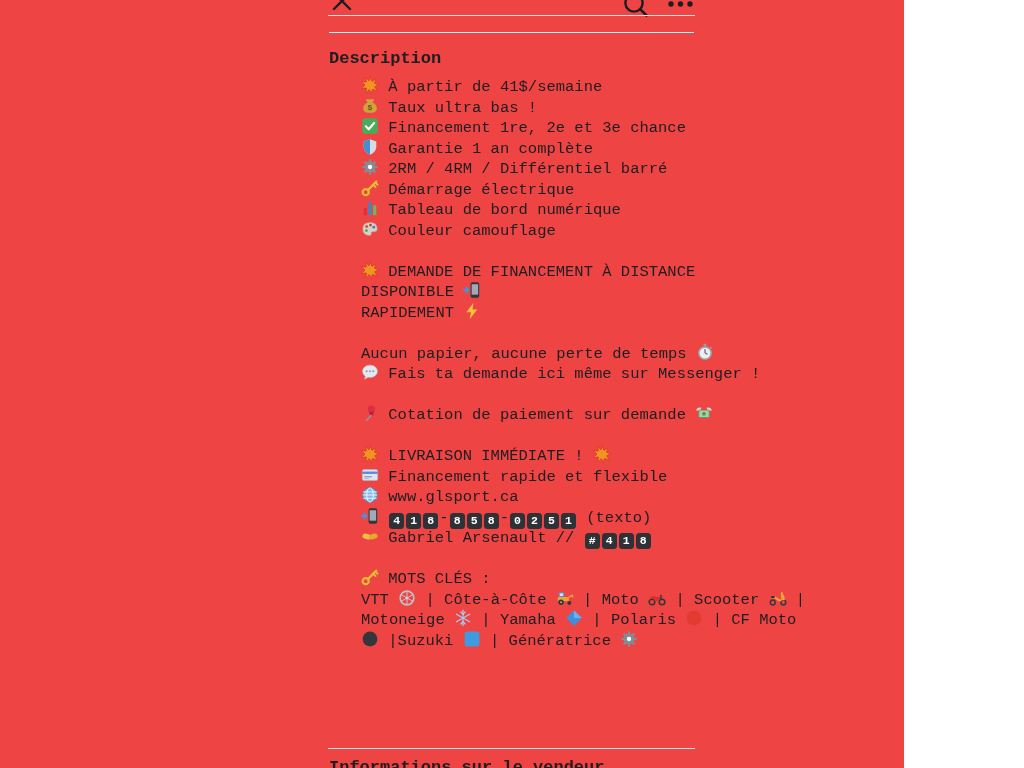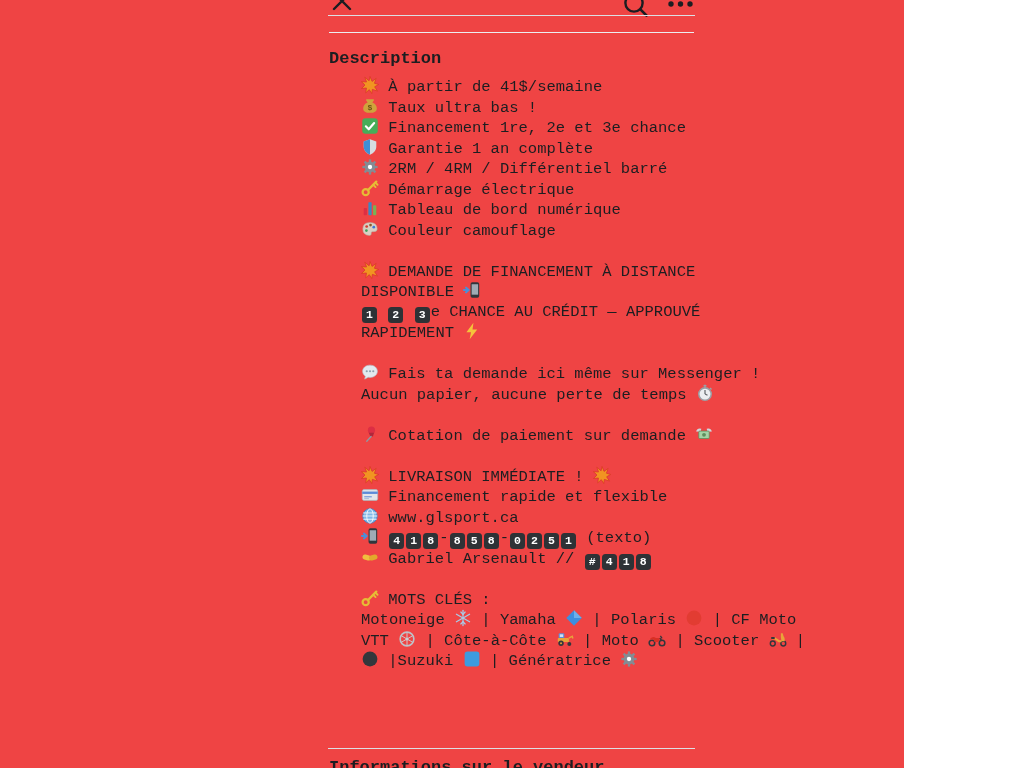--- a/index.html
+++ b/index.html
@@ -105,39 +105,38 @@
           </svg></span> Couleur camouflage</div>
       <div class="line">&nbsp;</div>
       <div class="line"><span class="emoji"><svg viewBox="0 0 20 20">
             <polygon points="10,0.5 12.3,6 16.8,2.6 15,8.1 19.7,9.4 15.2,12 18.4,16.8 12.6,14.9 12,19.6 9.2,15.2 5.2,18.8 6,13.4 0.5,13.9 4.4,10.1 0.4,6.2 6.1,6.6 4.2,1.3 9,5.3" fill="#f19422" stroke="#dd3b2a" stroke-width="1"></polygon>
           </svg></span> DEMANDE DE FINANCEMENT À DISTANCE</div>
       <div class="line">DISPONIBLE <span class="emoji"><svg viewBox="0 0 20 20">
             <rect x="8.4" y="1.4" width="9.6" height="17.2" rx="2" fill="#31363c"></rect>
             <rect x="9.6" y="3.6" width="7.2" height="11.6" fill="#9fabb5"></rect>
             <path d="M0.8,10 H5.6 M3.2,7.2 L6.4,10 L3.2,12.8" stroke="#4a90d9" stroke-width="2" fill="none" stroke-linecap="round" stroke-linejoin="round"></path>
           </svg></span></div>
-      <div class="line"><span class="keycap">1</span> <span class="keycap">2</span> <span class="keycap">3</span>e CHANCE AU CRÉDIT — APPROUVÉ</div>
       <div class="line">RAPIDEMENT <span class="emoji"><svg viewBox="0 0 20 20">
             <polygon points="11.6,0.8 3.8,11.4 8.9,11.4 7.4,19.2 15.8,8.4 10.6,8.4" fill="#f5c33b"></polygon>
           </svg></span></div>
       <div class="line">&nbsp;</div>
-      <div class="line"><span class="emoji"><svg viewBox="0 0 20 20">
-            <path d="M10,2.4 C5,2.4 1.8,5.5 1.8,9.2 C1.8,11.5 3,13.4 4.9,14.6 L4.1,17.9 L8,15.8 C8.6,15.9 9.3,16 10,16 C15,16 18.2,12.9 18.2,9.2 C18.2,5.5 15,2.4 10,2.4 Z" fill="#e2e9ef" stroke="#b7c4cf" stroke-width="0.7"></path>
-            <circle cx="6.4" cy="9.2" r="1.2" fill="#8da1af"></circle>
-            <circle cx="10" cy="9.2" r="1.2" fill="#8da1af"></circle>
-            <circle cx="13.6" cy="9.2" r="1.2" fill="#8da1af"></circle>
-          </svg></span> Fais ta demande ici même sur Messenger !</div>
       <div class="line">Aucun papier, aucune perte de temps <span class="emoji"><svg viewBox="0 0 20 20">
             <rect x="8.5" y="0.8" width="3" height="2.2" rx="0.6" fill="#9aa0a6"></rect>
             <rect x="9.3" y="2.8" width="1.4" height="1.8" fill="#9aa0a6"></rect>
             <line x1="15.6" y1="4.4" x2="17.2" y2="6" stroke="#9aa0a6" stroke-width="1.6"></line>
             <circle cx="10" cy="11.2" r="6.9" fill="#eceef1" stroke="#9aa0a6" stroke-width="1.7"></circle>
             <line x1="10" y1="11.2" x2="10" y2="6.6" stroke="#5f6368" stroke-width="1.3"></line>
             <line x1="10" y1="11.2" x2="12.8" y2="12.6" stroke="#5f6368" stroke-width="1.3"></line>
           </svg></span></div>
+      <div class="line"><span class="emoji"><svg viewBox="0 0 20 20">
+            <path d="M10,2.4 C5,2.4 1.8,5.5 1.8,9.2 C1.8,11.5 3,13.4 4.9,14.6 L4.1,17.9 L8,15.8 C8.6,15.9 9.3,16 10,16 C15,16 18.2,12.9 18.2,9.2 C18.2,5.5 15,2.4 10,2.4 Z" fill="#e2e9ef" stroke="#b7c4cf" stroke-width="0.7"></path>
+            <circle cx="6.4" cy="9.2" r="1.2" fill="#8da1af"></circle>
+            <circle cx="10" cy="9.2" r="1.2" fill="#8da1af"></circle>
+            <circle cx="13.6" cy="9.2" r="1.2" fill="#8da1af"></circle>
+          </svg></span> Fais ta demande ici même sur Messenger !</div>
       <div class="line">&nbsp;</div>
       <div class="line"><span class="emoji"><svg viewBox="0 0 20 20">
             <circle cx="11.6" cy="5.8" r="4" fill="#dd2e44"></circle>
             <path d="M8.6,8.6 L14.6,8.6 L13.2,12.8 L10.4,12.8 Z" fill="#b2263a"></path>
             <line x1="11.2" y1="12.8" x2="6.4" y2="18" stroke="#8e9aa5" stroke-width="1.5" stroke-linecap="round"></line>
           </svg></span> Cotation de paiement sur demande <span class="emoji"><svg viewBox="0 0 20 20">
             <path d="M1.2,7.2 Q2.6,2.8 7,4.2 L6.2,7.4 Z" fill="#cfd7dd"></path>
             <path d="M18.8,7.2 Q17.4,2.8 13,4.2 L13.8,7.4 Z" fill="#cfd7dd"></path>
             <rect x="4.2" y="6.8" width="11.6" height="8.2" rx="1" fill="#a4d2a4" stroke="#5d8f5d" stroke-width="0.9"></rect>
             <circle cx="10" cy="10.9" r="2.1" fill="#5d8f5d"></circle>
@@ -172,36 +171,20 @@
             <rect x="1.6" y="7.8" width="9.6" height="5.6" rx="2.8" fill="#f0bf3e" transform="rotate(16 6.4 10.6)"></rect>
             <rect x="8.8" y="7.8" width="9.6" height="5.6" rx="2.8" fill="#e2a92c" transform="rotate(-16 13.6 10.6)"></rect>
           </svg></span> Gabriel Arsenault // <span class="keycap">#</span><span class="keycap">4</span><span class="keycap">1</span><span class="keycap">8</span></div>
       <div class="line">&nbsp;</div>
       <div class="line"><span class="emoji"><svg viewBox="0 0 20 20">
             <circle cx="5.2" cy="14.6" r="3.4" fill="none" stroke="#e6bc35" stroke-width="2.5"></circle>
             <line x1="7.8" y1="12.2" x2="17" y2="3" stroke="#e6bc35" stroke-width="2.6" stroke-linecap="round"></line>
             <line x1="13.6" y1="6.4" x2="16.2" y2="9" stroke="#e6bc35" stroke-width="2.1" stroke-linecap="round"></line>
             <line x1="16" y1="4" x2="18.4" y2="6.4" stroke="#e6bc35" stroke-width="2.1" stroke-linecap="round"></line>
           </svg></span> MOTS CLÉS :</div>
-      <div class="line">Motoneige <span class="emoji"><svg viewBox="0 0 20 20">
-            <g stroke="#a8cbe8" stroke-width="1.4" stroke-linecap="round">
-              <line x1="10" y1="1.6" x2="10" y2="18.4"></line>
-              <line x1="2.7" y1="5.8" x2="17.3" y2="14.2"></line>
-              <line x1="17.3" y1="5.8" x2="2.7" y2="14.2"></line>
-              <line x1="7.6" y1="3.4" x2="10" y2="5.8"></line>
-              <line x1="12.4" y1="3.4" x2="10" y2="5.8"></line>
-              <line x1="7.6" y1="16.6" x2="10" y2="14.2"></line>
-              <line x1="12.4" y1="16.6" x2="10" y2="14.2"></line>
-            </g>
-          </svg></span> | Yamaha <span class="emoji"><svg viewBox="0 0 20 20">
-            <polygon points="10,1.4 18.6,10 10,18.6 1.4,10" fill="#3d8fe0"></polygon>
-            <polygon points="10,1.4 18.6,10 10,10" fill="#6cb0ec"></polygon>
-          </svg></span> | Polaris <span class="emoji"><svg viewBox="0 0 20 20">
-            <circle cx="10" cy="10" r="8.2" fill="#e23c32"></circle>
-          </svg></span> | CF Moto</div>
       <div class="line">VTT <span class="emoji"><svg viewBox="0 0 20 20">
             <circle cx="10" cy="10" r="7.6" fill="none" stroke="#bcc2c9" stroke-width="1.8"></circle>
             <circle cx="10" cy="10" r="1.7" fill="#bcc2c9"></circle>
             <g stroke="#cdd2d8" stroke-width="1">
               <line x1="10" y1="3" x2="10" y2="17"></line>
               <line x1="3.9" y1="6.5" x2="16.1" y2="13.5"></line>
               <line x1="16.1" y1="6.5" x2="3.9" y2="13.5"></line>
             </g>
           </svg></span> | Côte-à-Côte <span class="emoji"><svg viewBox="0 0 20 20">
             <rect x="3" y="3.6" width="6.2" height="6" rx="1" fill="#5b8bd8"></rect>
@@ -218,20 +201,36 @@
             <path d="M3,10.4 Q5.4,8 8,9.4" stroke="#d93025" stroke-width="2" fill="none"></path>
             <line x1="13.2" y1="9" x2="15.4" y2="12" stroke="#33373c" stroke-width="1.5"></line>
             <line x1="13.8" y1="6.6" x2="15.6" y2="9.2" stroke="#33373c" stroke-width="1.4"></line>
           </svg></span> | Scooter <span class="emoji"><svg viewBox="0 0 20 20">
             <circle cx="4.2" cy="15" r="2.7" fill="none" stroke="#33373c" stroke-width="1.6"></circle>
             <circle cx="15.9" cy="15" r="2.7" fill="none" stroke="#33373c" stroke-width="1.6"></circle>
             <path d="M13.2,3.6 L15.2,3.6 L16.2,7 Q18.2,9.2 17.6,12.4 L13.8,12.4 Q12.8,7.6 13.2,3.6" fill="#e8a33a"></path>
             <path d="M3.2,9.4 Q6,8.4 8.2,10.4 L11,12.4 L14,12.4" stroke="#e8a33a" stroke-width="2.2" fill="none"></path>
             <rect x="2.2" y="7.8" width="4.4" height="2.1" rx="1" fill="#33373c"></rect>
           </svg></span> |</div>
+      <div class="line">Motoneige <span class="emoji"><svg viewBox="0 0 20 20">
+            <g stroke="#a8cbe8" stroke-width="1.4" stroke-linecap="round">
+              <line x1="10" y1="1.6" x2="10" y2="18.4"></line>
+              <line x1="2.7" y1="5.8" x2="17.3" y2="14.2"></line>
+              <line x1="17.3" y1="5.8" x2="2.7" y2="14.2"></line>
+              <line x1="7.6" y1="3.4" x2="10" y2="5.8"></line>
+              <line x1="12.4" y1="3.4" x2="10" y2="5.8"></line>
+              <line x1="7.6" y1="16.6" x2="10" y2="14.2"></line>
+              <line x1="12.4" y1="16.6" x2="10" y2="14.2"></line>
+            </g>
+          </svg></span> | Yamaha <span class="emoji"><svg viewBox="0 0 20 20">
+            <polygon points="10,1.4 18.6,10 10,18.6 1.4,10" fill="#3d8fe0"></polygon>
+            <polygon points="10,1.4 18.6,10 10,10" fill="#6cb0ec"></polygon>
+          </svg></span> | Polaris <span class="emoji"><svg viewBox="0 0 20 20">
+            <circle cx="10" cy="10" r="8.2" fill="#e23c32"></circle>
+          </svg></span> | CF Moto</div>
       <div class="line"><span class="emoji"><svg viewBox="0 0 20 20">
             <circle cx="10" cy="10" r="8.2" fill="#33373c"></circle>
           </svg></span> |Suzuki <span class="emoji"><svg viewBox="0 0 20 20">
             <rect x="1.8" y="1.8" width="16.4" height="16.4" rx="3.2" fill="#3d9be0"></rect>
           </svg></span> | Génératrice <span class="emoji"><svg viewBox="0 0 20 20">
             <g stroke="#848c94" stroke-width="2.6">
               <line x1="10" y1="1.5" x2="10" y2="18.5"></line>
               <line x1="1.5" y1="10" x2="18.5" y2="10"></line>
               <line x1="4" y1="4" x2="16" y2="16"></line>
               <line x1="16" y1="4" x2="4" y2="16"></line>

